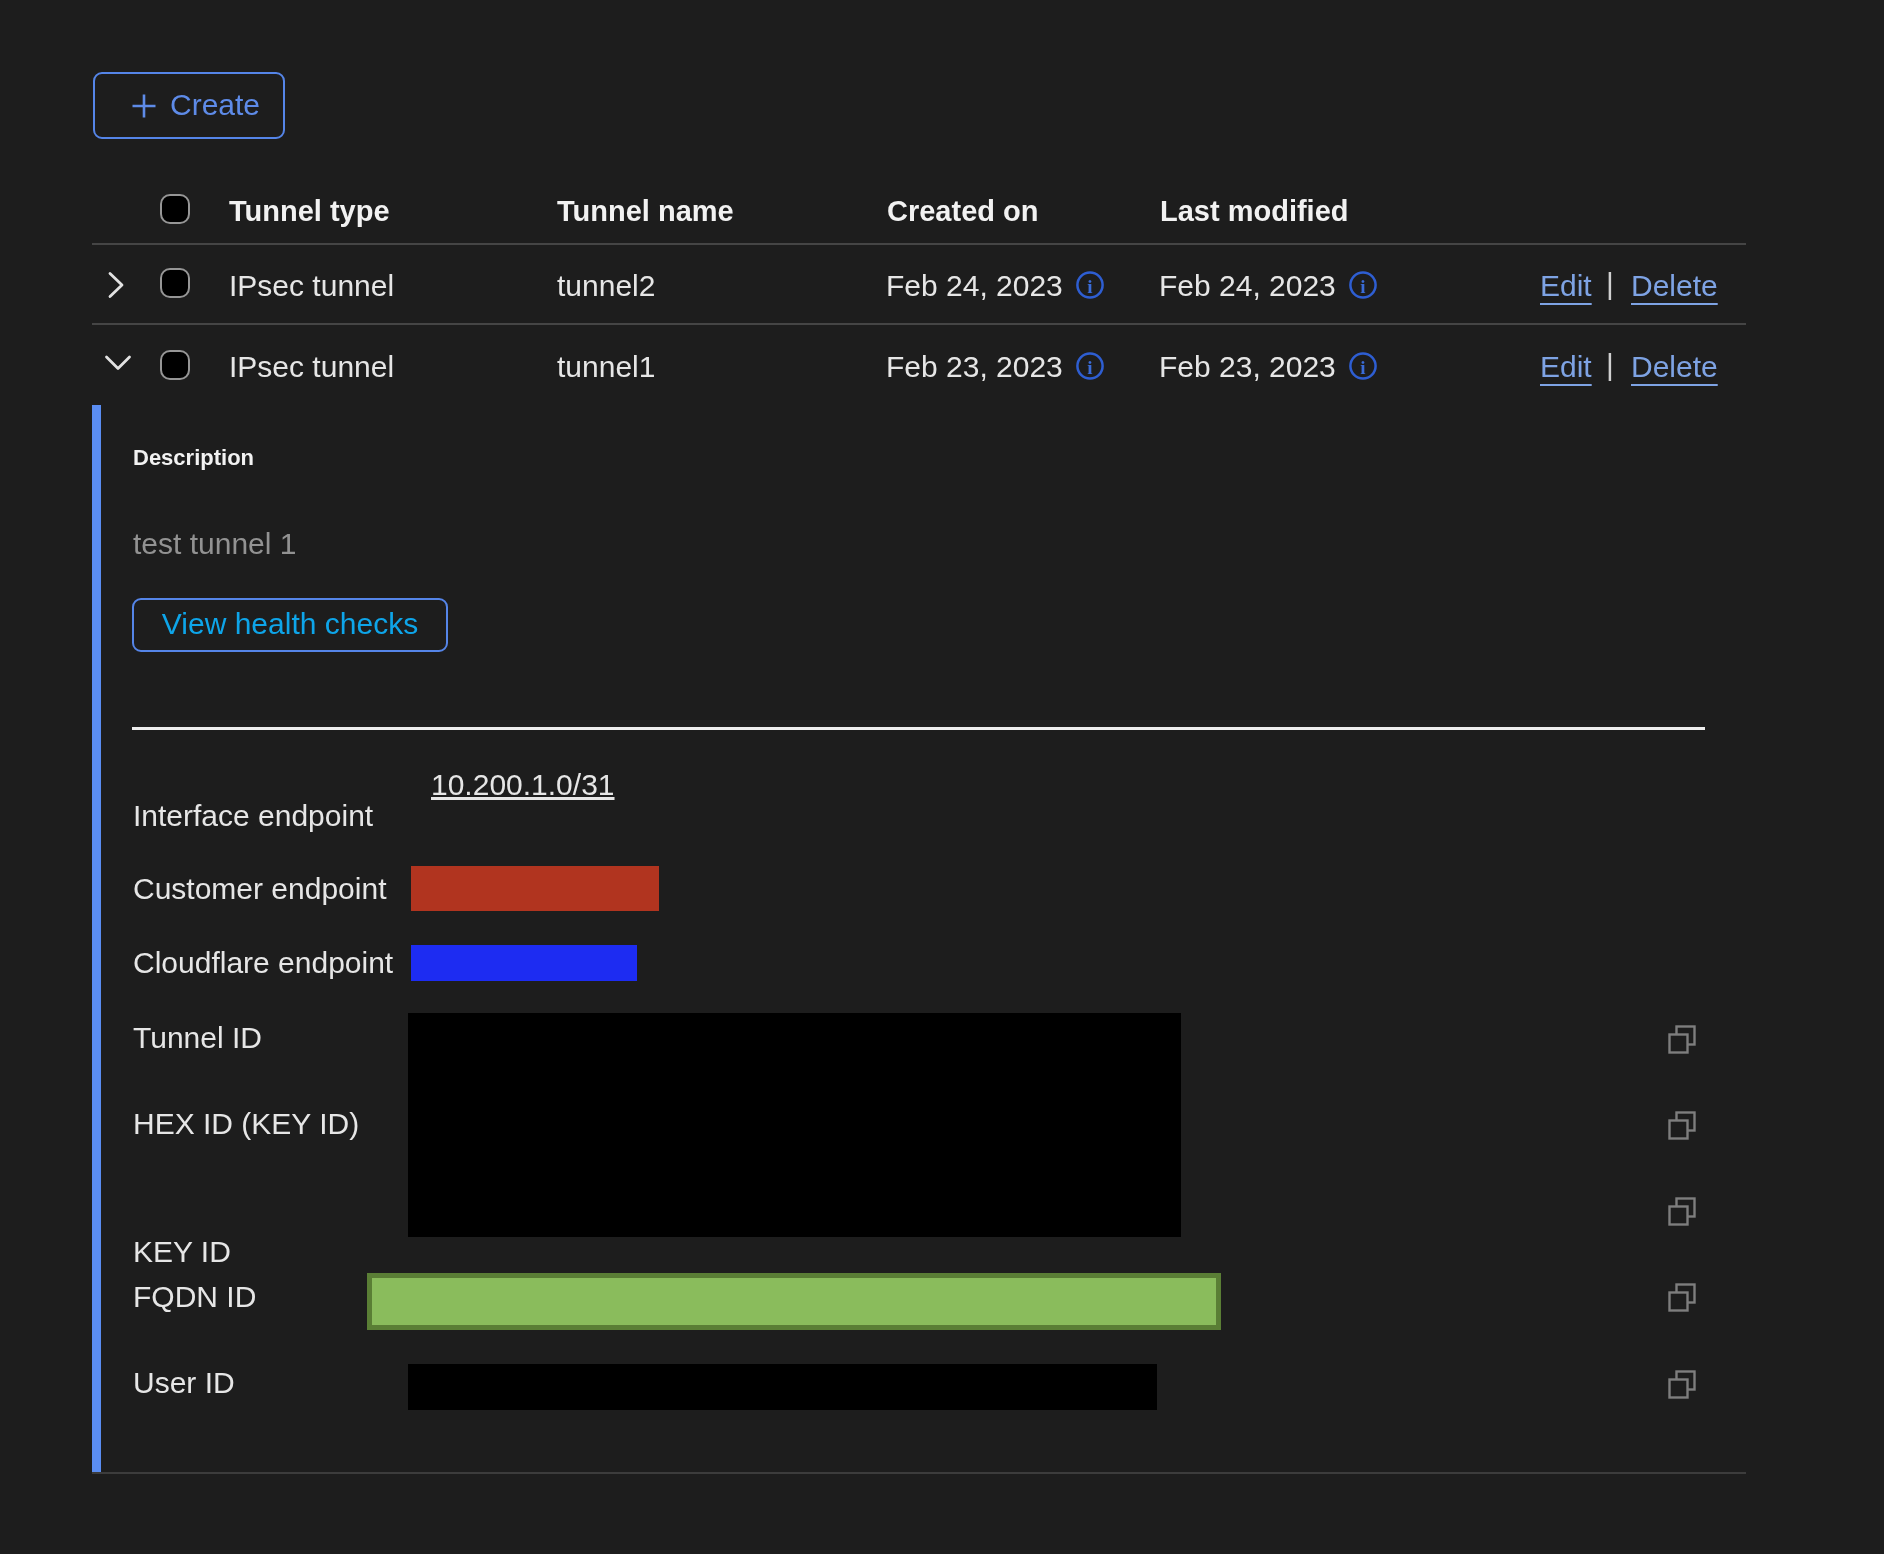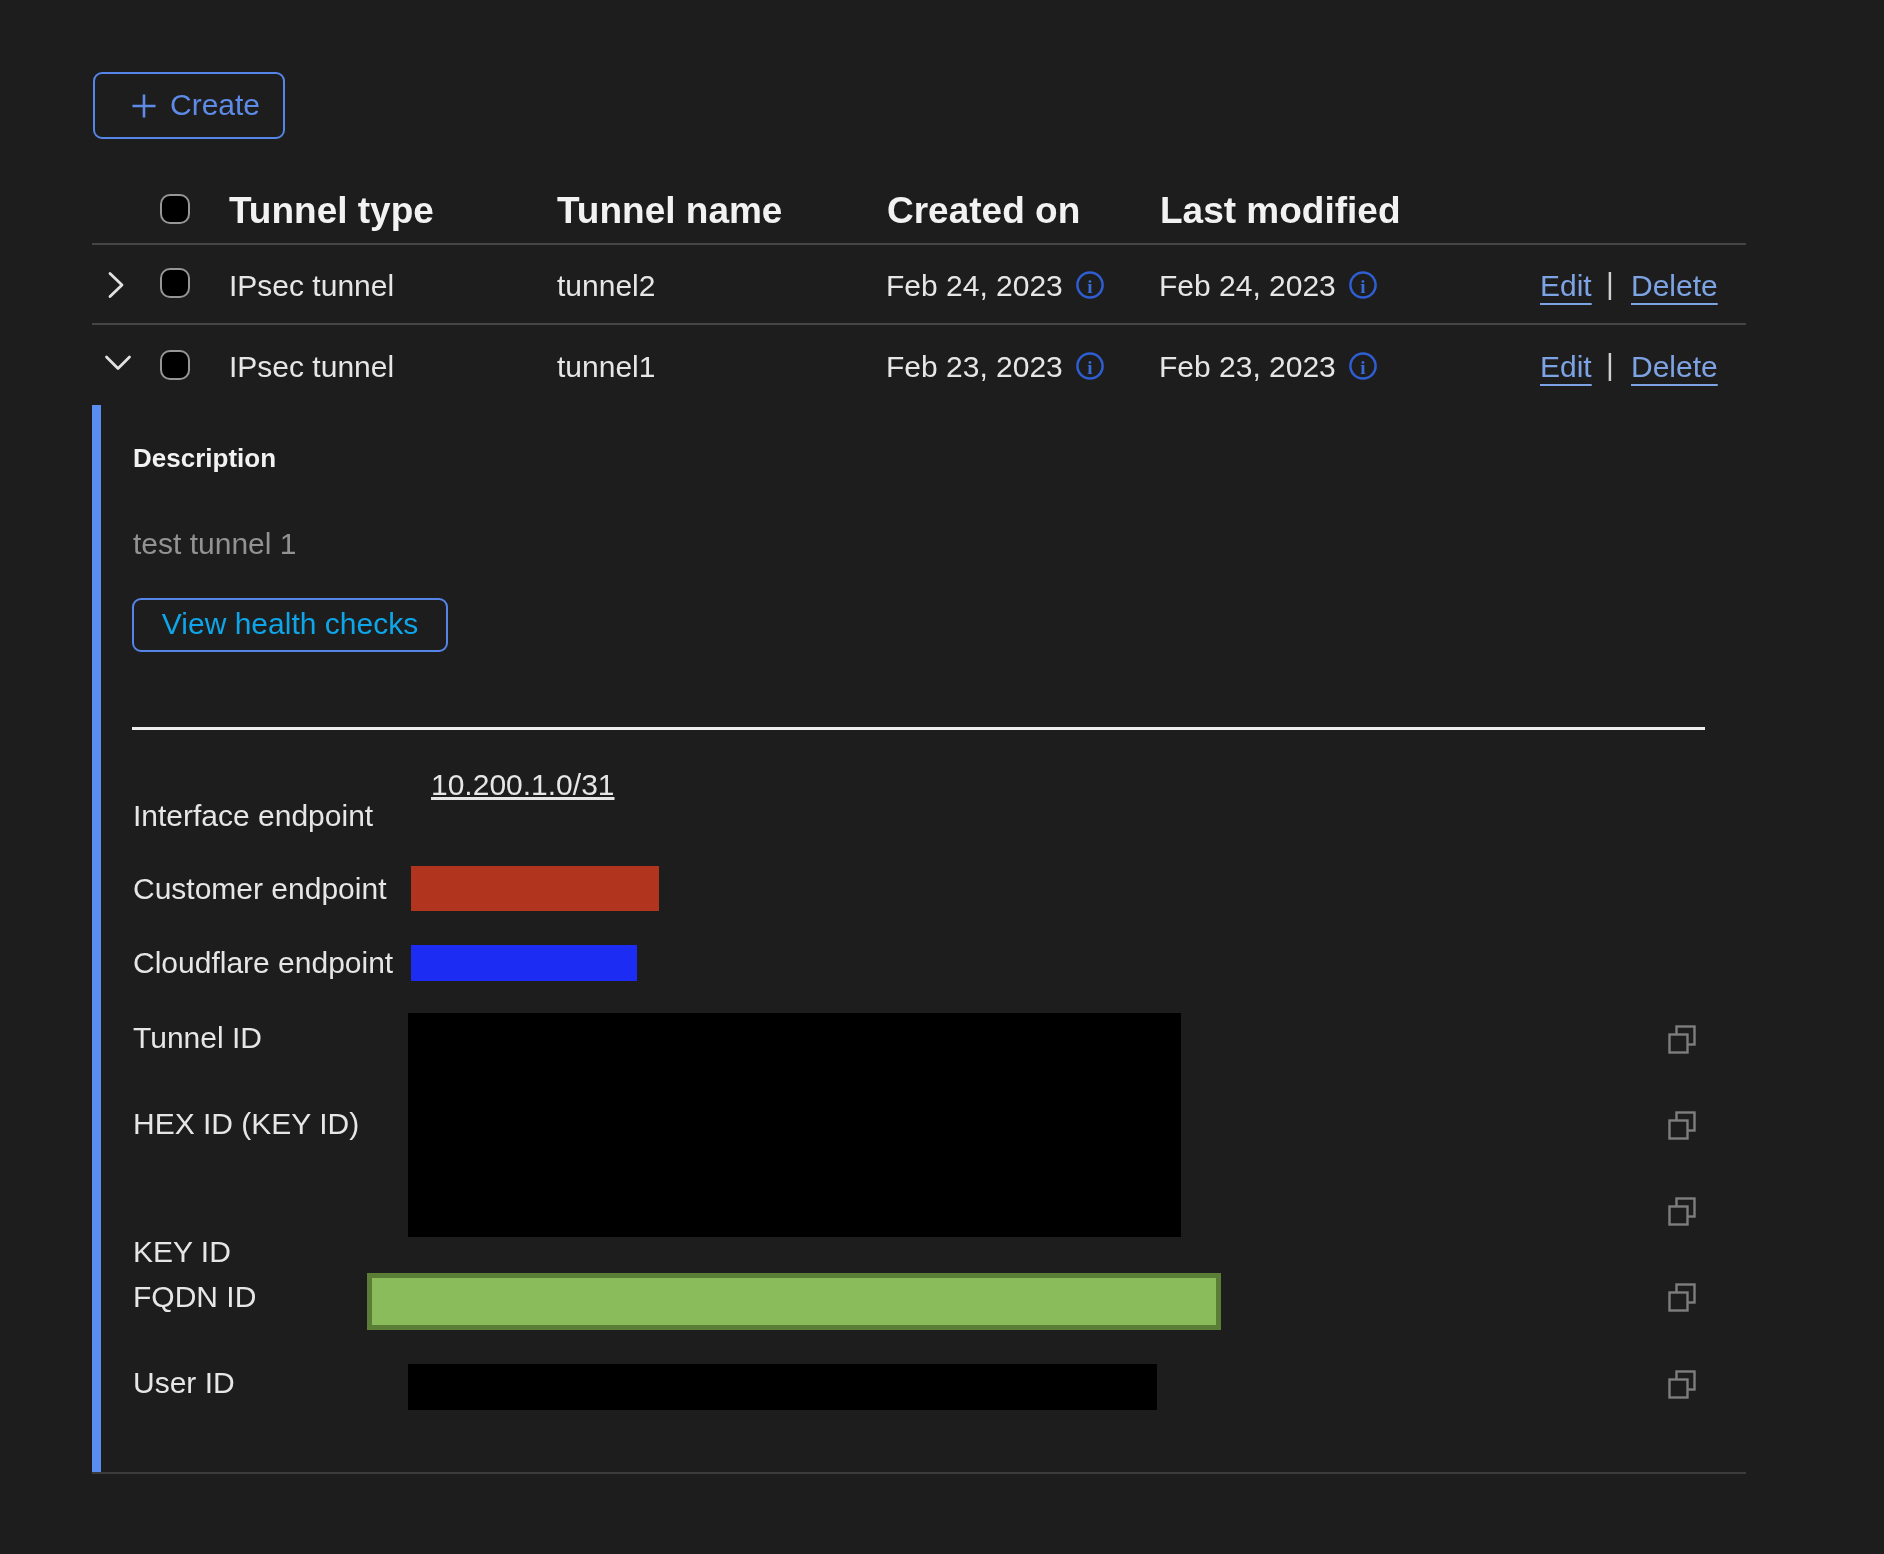--- a/index.html
+++ b/index.html
@@ -6,21 +6,21 @@
   body{
     width:1884px;height:1554px;
     background:#1d1d1d;
     font-family:"Liberation Sans",sans-serif;
     color:#e6e6e6;
     position:relative;
     overflow:hidden;
   }
   .abs{position:absolute;}
   .txt{position:absolute;white-space:nowrap;font-size:30px;line-height:30px;color:#e6e6e6;}
-  .bold{font-weight:bold;color:#f2f2f2;font-size:37px;}
+  .bold{font-weight:bold;color:#f2f2f2;font-size:29px;}
   .hline{position:absolute;height:2px;background:#454545;}
   .link{color:#7ea3e4;text-decoration:underline;text-underline-offset:7px;text-decoration-thickness:2px;}
   .cb{position:absolute;width:26px;height:26px;background:#000;border:2.5px solid #969696;border-radius:10px;}
 </style>
 </head>
 <body>
 
 <div class="abs" style="left:93px;top:58px;width:188px;height:63px;border:2.5px solid #5585e8;border-radius:9px;display:flex;align-items:center;margin-top:14px;">
   <svg class="abs" style="left:36px;top:19px;" width="26" height="26" viewBox="0 0 26 26">
     <path d="M13 1.5 V24.5 M1.5 13 H24.5" stroke="#5e8be8" stroke-width="2.6" fill="none"></path>
@@ -71,21 +71,21 @@
 <svg class="abs info" style="left:1349px;top:352px;" width="28" height="28" viewBox="0 0 28 28">
   <circle cx="14" cy="14" r="12.6" stroke="#2e5ed2" stroke-width="2.5" fill="none"></circle>
   <text x="14" y="21.5" font-family="Liberation Serif" font-size="19" font-weight="bold" fill="#3a6cd8" text-anchor="middle">i</text>
 </svg>
 <div class="txt link" style="left:1540px;top:352px;">Edit</div>
 <div class="txt" style="left:1606px;top:350px;color:#d0d0d0;">|</div>
 <div class="txt link" style="left:1631px;top:352px;">Delete</div>
 
 <div class="abs" style="left:92px;top:405px;width:9px;height:1068px;background:#5a8df2;"></div>
 
-<div class="txt bold" style="left:133px;top:443px;font-size:26px;">Description</div>
+<div class="txt bold" style="left:133px;top:443px;font-size:22px;">Description</div>
 <div class="txt" style="left:133px;top:529px;color:#929292;">test tunnel 1</div>
 
 <div class="abs" style="left:132px;top:598px;width:312px;height:50px;border:2.5px solid #5585e8;border-radius:9px;">
   <span style="position:absolute;left:50%;top:50%;transform:translate(-50%,-54%);font-size:30px;color:#0ea5e9;white-space:nowrap;">View health checks</span>
 </div>
 
 <div class="abs" style="left:132px;top:727px;width:1573px;height:2.5px;background:#ededed;"></div>
 
 <div class="txt" style="left:133px;top:801px;">Interface endpoint</div>
 <div class="txt" style="left:431px;top:770px;text-decoration:underline;">10.200.1.0/31</div>

